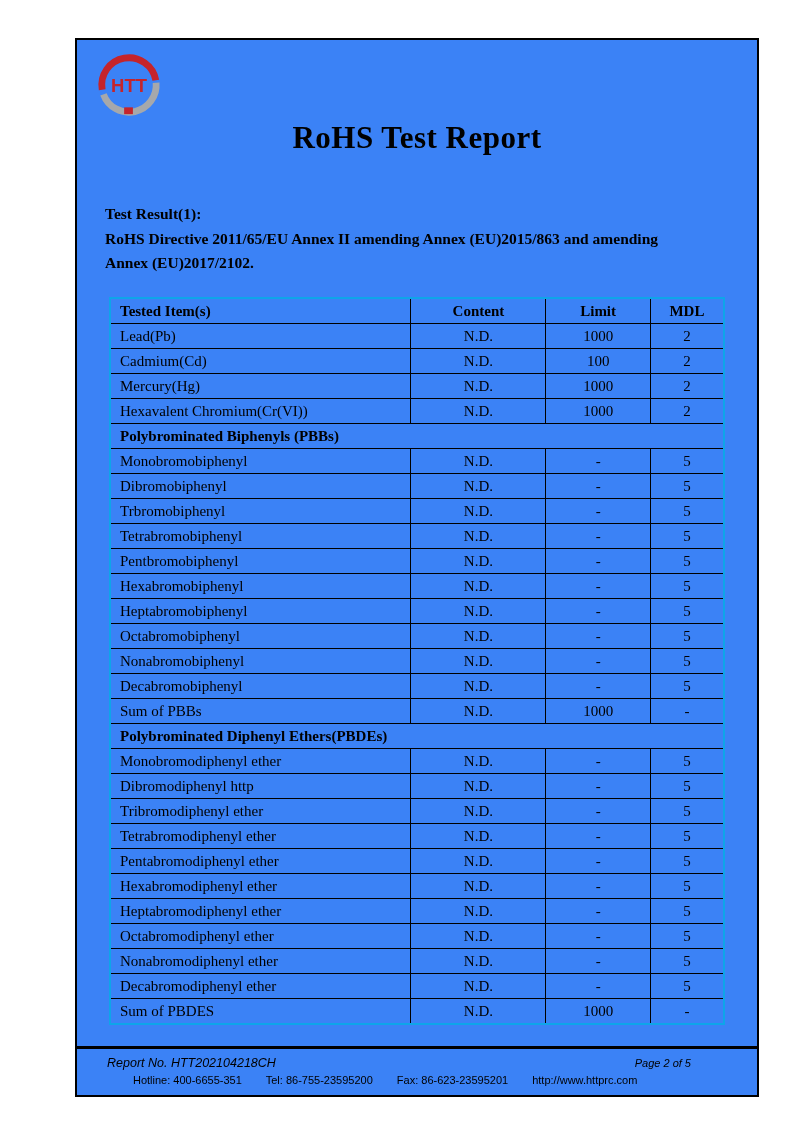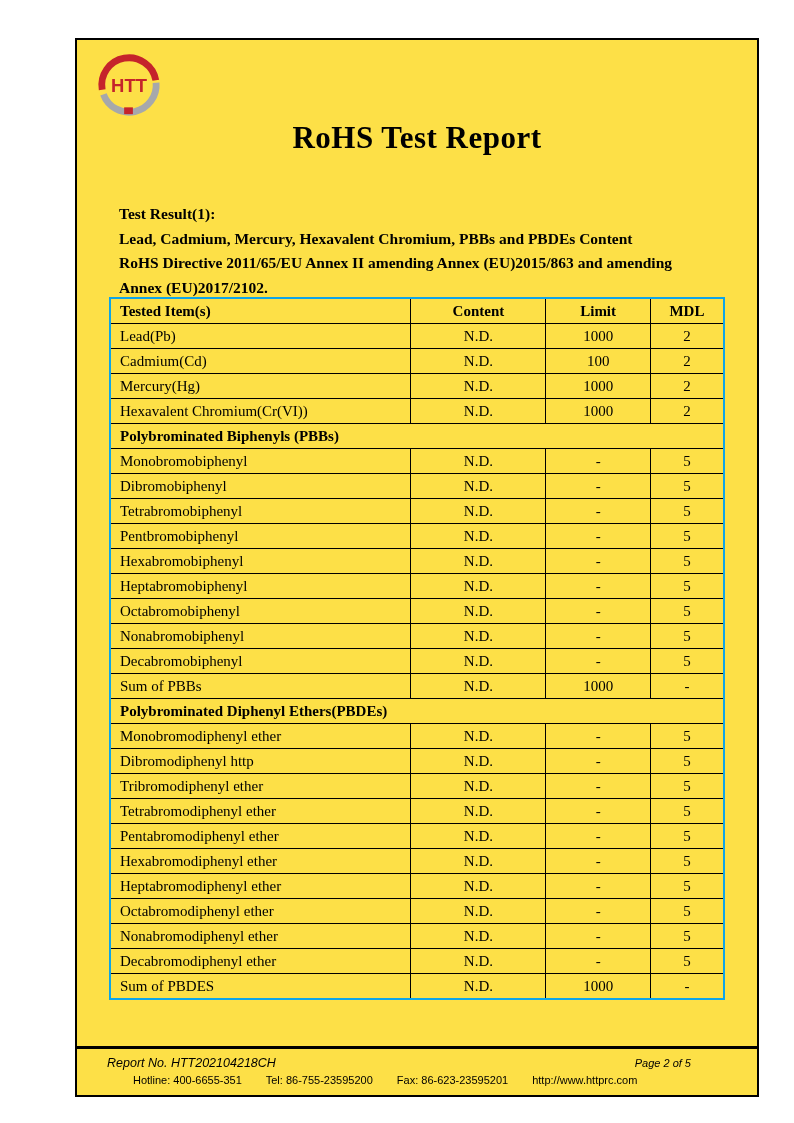--- a/index.html
+++ b/index.html
@@ -7,39 +7,39 @@
   body {
     position: relative;
     font-family: "Liberation Serif", "DejaVu Serif", serif;
     color: #000;
   }
   .frame {
     position: absolute;
     left: 75px; top: 38px;
     width: 684px; height: 1059px;
     border: 2px solid #000;
-    background: #fde047;
+    background: #3b82f6;
   }
   .logo {
     position: absolute;
     left: 18px; top: 11px;
     width: 68px; height: 68px;
   }
   .logo text { font-family: "Liberation Sans", sans-serif; }
   .title {
     position: absolute;
     top: 80px; left: 0; right: 0;
     text-align: center;
     font-size: 31px;
     font-weight: bold;
     letter-spacing: 0.5px;
   }
   .intro {
     position: absolute;
-    top: 162px; left: 42px; right: 32px;
+    top: 162px; left: 28px; right: 32px;
     font-size: 15.5px;
     font-weight: bold;
   }
   .intro div { line-height: 24.5px; }
   .table-wrap {
     position: absolute;
     top: 257px; left: 32px; right: 32px;
   }
   table {
     width: 100%;
@@ -92,21 +92,20 @@
     <path d="M 7.4 39.9 A 28 28 0 0 1 62.6 30.1" fill="none" stroke-width="7" stroke="#c5242b"></path>
     <path d="M 62.9 32.6 A 28 28 0 0 1 8.7 44.6" fill="none" stroke-width="7" stroke="#a6a8ab"></path>
     <rect x="30" y="58" width="9" height="7" fill="#c5242b"></rect>
     <text x="35" y="42" text-anchor="middle" font-size="19" font-weight="bold" fill="#c5242b">HTT</text>
   </svg>
 
   <div class="title">RoHS Test Report</div>
 
   <div class="intro">
     <div>Test Result(1):</div>
-    <div>Lead, Cadmium, Mercury, Hexavalent Chromium, PBBs and PBDEs Content</div>
     <div>RoHS Directive 2011/65/EU Annex II amending Annex (EU)2015/863 and amending</div>
     <div>Annex (EU)2017/2102.</div>
   </div>
 
   <div class="table-wrap">
     <table>
       <colgroup>
         <col style="width:49%">
         <col style="width:22%">
         <col style="width:17%">
@@ -154,20 +153,26 @@
             <td class="value-cell">-</td>
             <td class="value-cell">5</td>
           </tr>
           <tr>
             <td class="item-cell">Dibromobiphenyl</td>
             <td class="value-cell">N.D.</td>
             <td class="value-cell">-</td>
             <td class="value-cell">5</td>
           </tr>
           <tr>
+            <td class="item-cell">Trbromobiphenyl</td>
+            <td class="value-cell">N.D.</td>
+            <td class="value-cell">-</td>
+            <td class="value-cell">5</td>
+          </tr>
+          <tr>
             <td class="item-cell">Tetrabromobiphenyl</td>
             <td class="value-cell">N.D.</td>
             <td class="value-cell">-</td>
             <td class="value-cell">5</td>
           </tr>
           <tr>
             <td class="item-cell">Pentbromobiphenyl</td>
             <td class="value-cell">N.D.</td>
             <td class="value-cell">-</td>
             <td class="value-cell">5</td>

